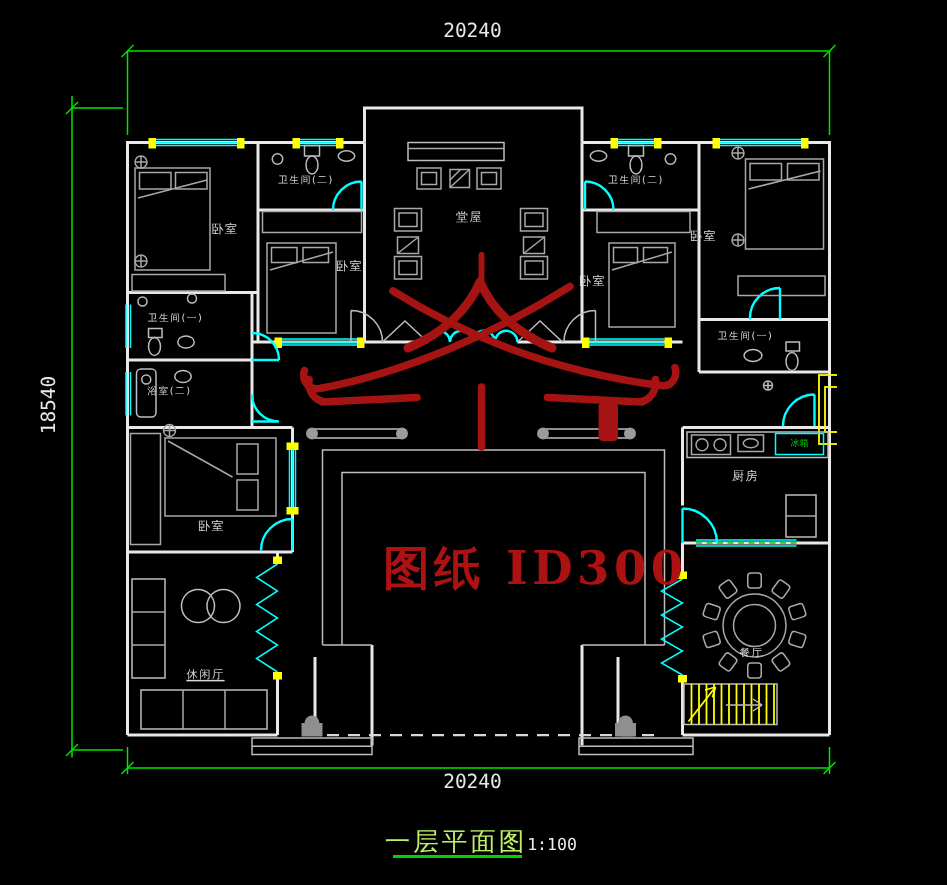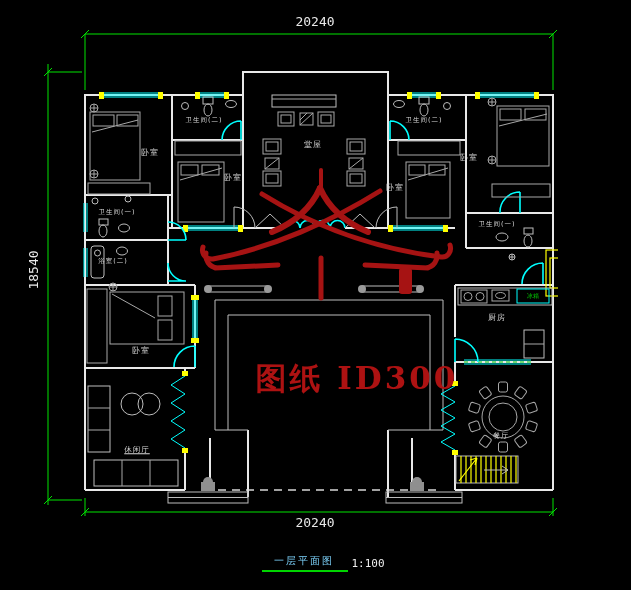--- a/index.html
+++ b/index.html
@@ -21,21 +21,21 @@
   .dim{position:absolute;transform:translate(-50%,-50%);color:#e8e8e8;
        font-family:"DejaVu Sans Mono",monospace;font-size:13px;white-space:nowrap;}
   .dim.vert{transform:translate(-50%,-50%) rotate(-90deg);}
   .wm-brand{position:absolute;left:322px;top:341px;transform:translate(-50%,-50%);
       color:#ad1212;font-family:"DejaVu Serif",serif;font-weight:bold;
       font-size:50px;letter-spacing:14px;white-space:nowrap;}
   .wm-id{position:absolute;left:320px;top:379px;transform:translate(-50%,-50%);
       color:#ad1212;font-family:"DejaVu Serif",serif;font-weight:bold;
       font-size:31px;letter-spacing:3px;white-space:nowrap;margin-left:37px;}
   .title-name{position:absolute;left:304px;top:561px;transform:translate(-50%,-50%);
-      color:#7dd3fc;font-size:10px;letter-spacing:2px;white-space:nowrap;}
+      color:#bef264;font-size:17px;letter-spacing:2px;white-space:nowrap;}
   .title-scale{position:absolute;left:368px;top:563px;transform:translate(-50%,-50%);
       color:#eee;font-size:11px;font-family:"DejaVu Sans Mono",monospace;text-align:right;}
   .title-underline{position:absolute;left:262px;top:570px;width:86px;height:2px;background:#00d400;}
   .fridge-label{position:absolute;transform:translate(-50%,-50%);color:#00dd00;font-size:6px;white-space:nowrap;}
 </style>
 </head>
 <body>
 
 <div class="canvas">
 

